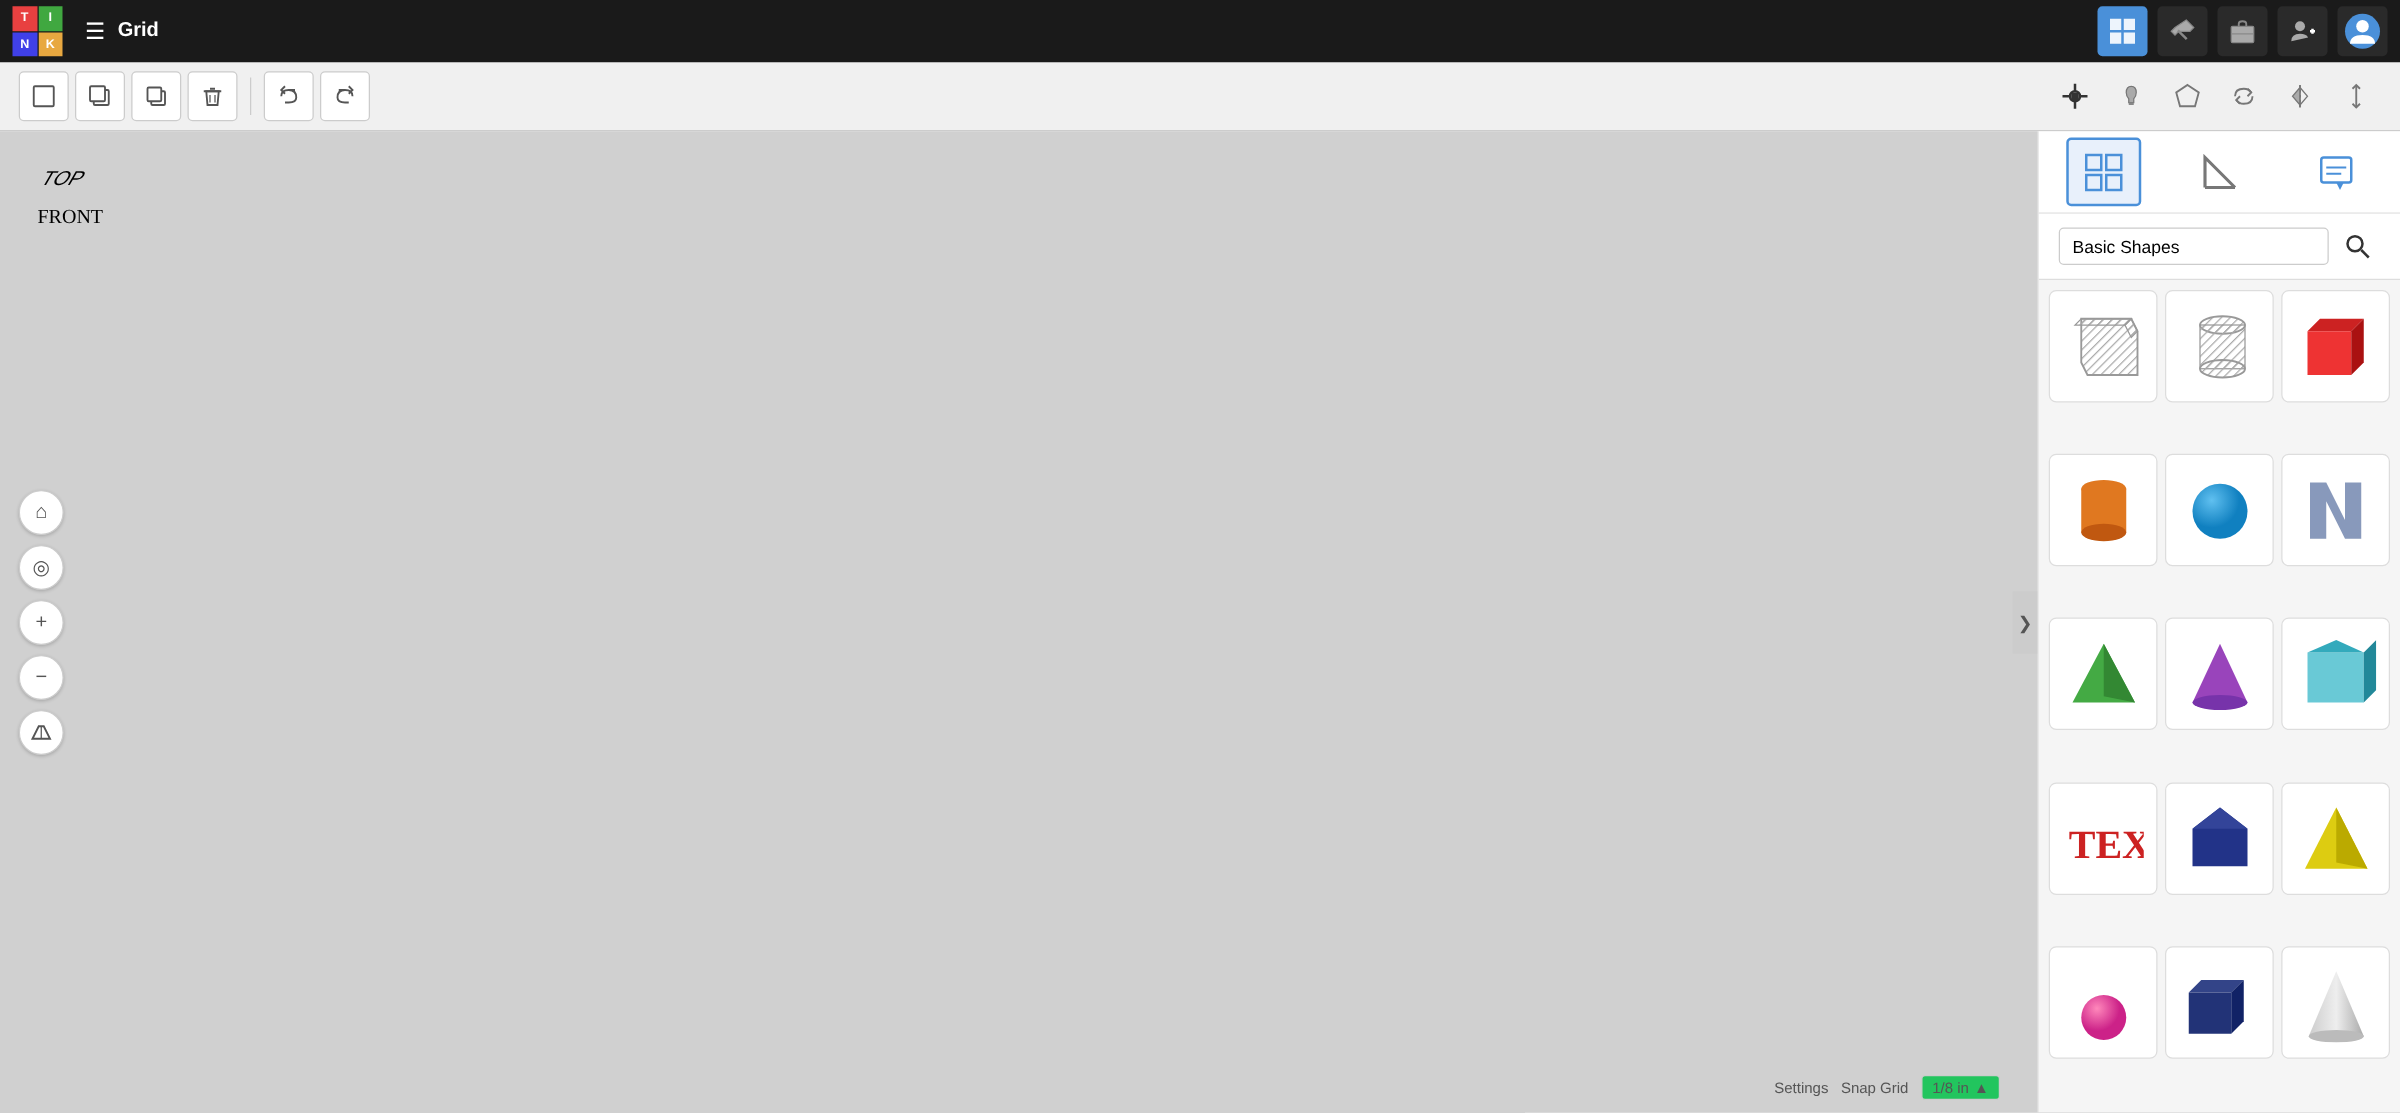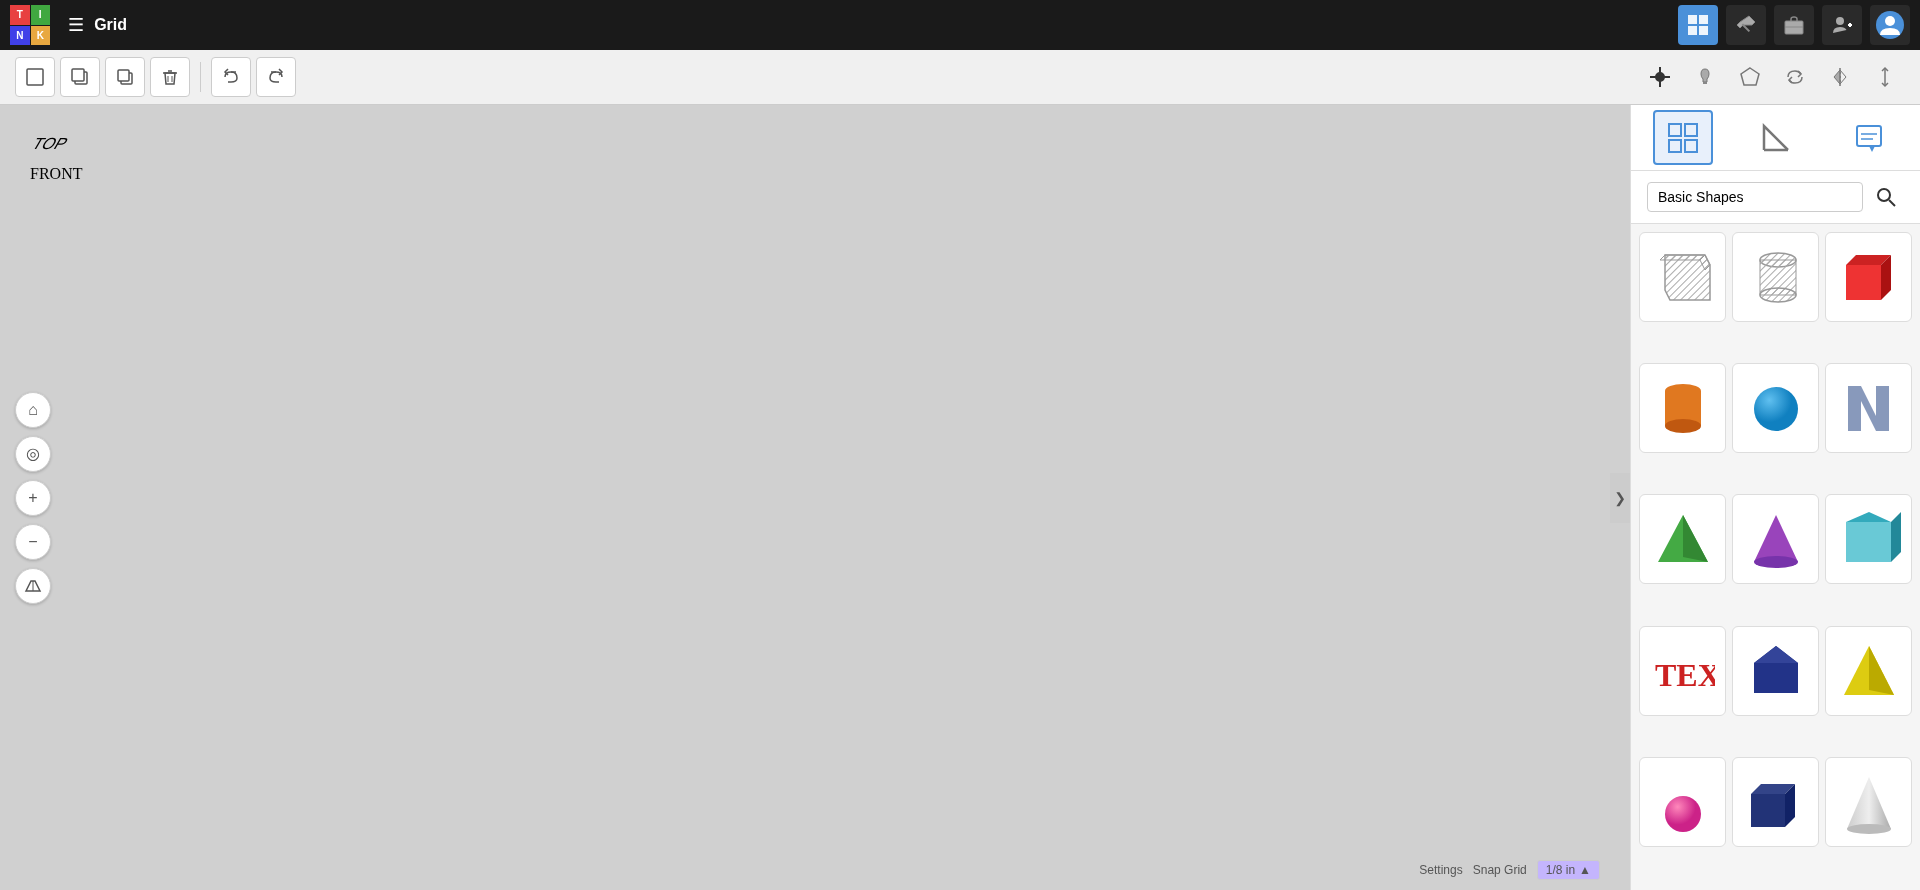--- a/index.html
+++ b/index.html
@@ -168,21 +168,21 @@
       right: 30px;
       display: flex;
       align-items: center;
       gap: 10px;
       font-size: 12px;
       color: #555;
       z-index: 10;
       justify-content: center;
     }
     #snap-grid-value {
-      background: #c4b5fd;
+      background: #22c55e;
       border: 1px solid #ccc;
       padding: 2px 8px;
       border-radius: 3px;
       font-size: 12px;
       display: flex; align-items: center; gap: 4px;
       cursor: pointer;
     }
 
     
     #right-panel {

